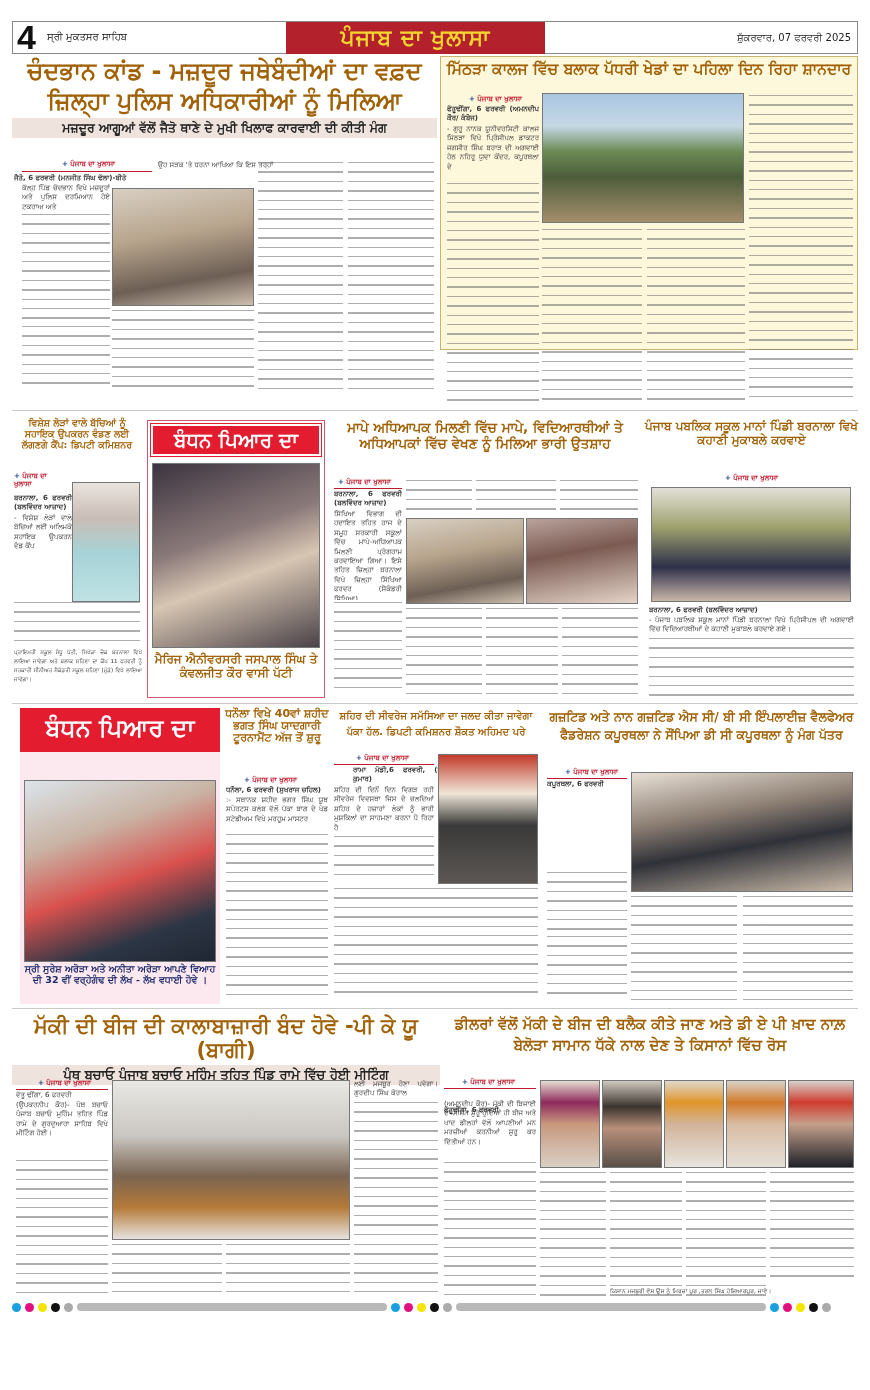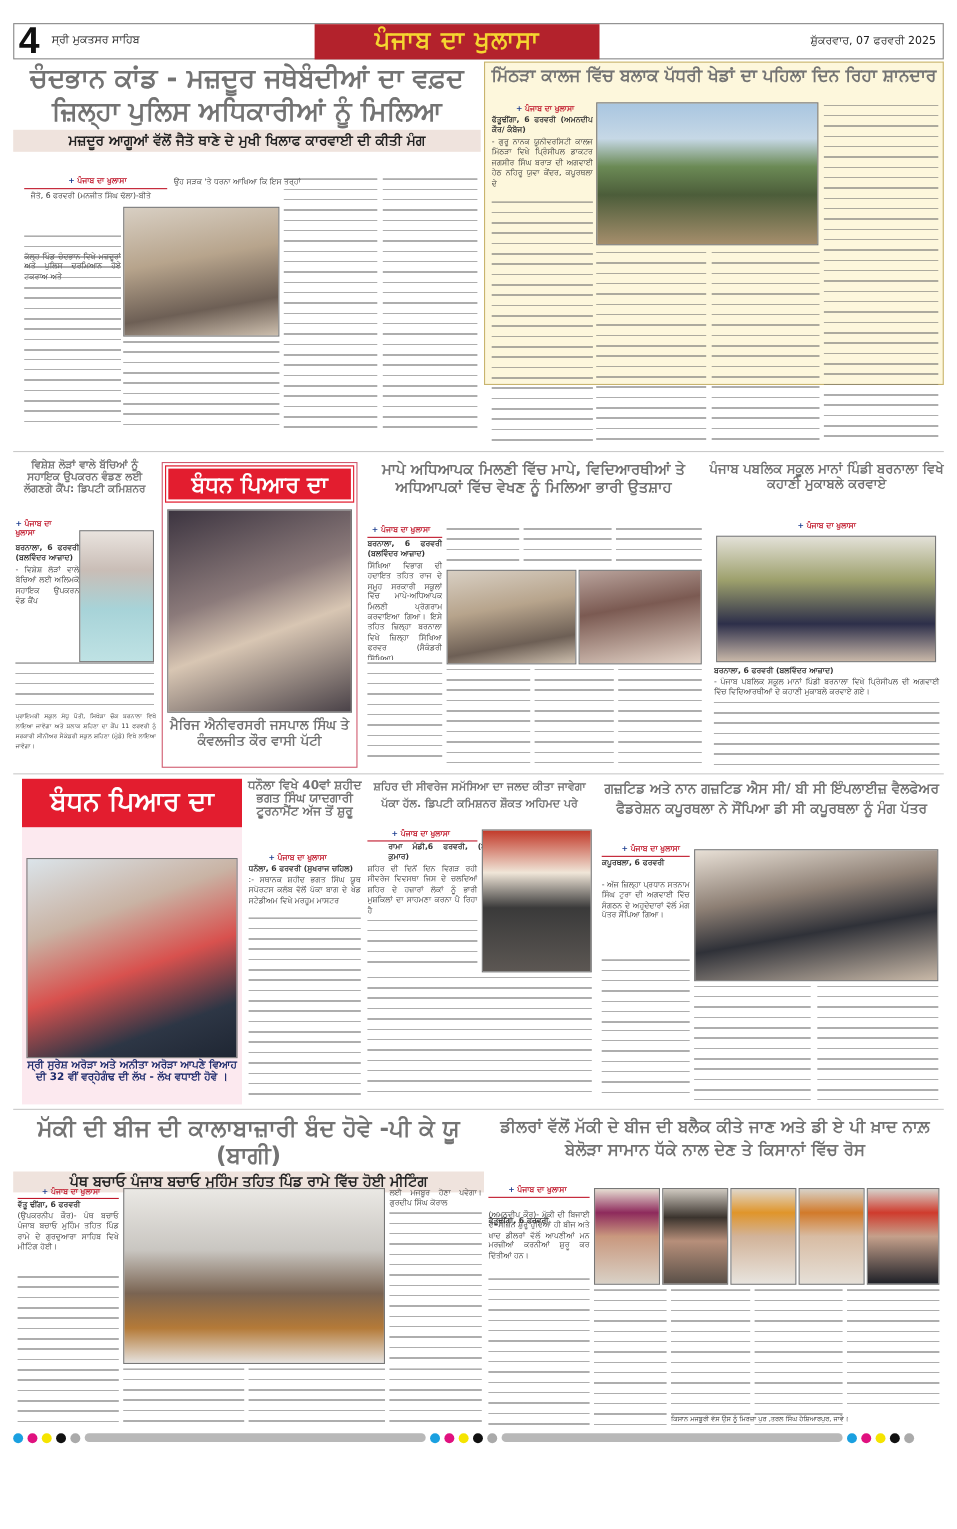--- a/index.html
+++ b/index.html
@@ -8,21 +8,21 @@
 
   .abs { position: absolute; }
 
   
   .masthead { left: 12px; top: 21px; width: 846px; height: 33px; border: 1px solid #888; background: #fff; }
   .page-num { left: 4px; top: -3px; font-family: "Liberation Sans", sans-serif; font-size: 34px; font-weight: bold; line-height: 36px; }
   .city { left: 34px; top: 9px; font-size: 10px; }
   .brand { left: 273px; top: 0; width: 259px; height: 32px; background: #b3222c; color: #f5d630; font-size: 22px; font-weight: bold; text-align: center; line-height: 32px; letter-spacing: 1px; }
   .date { right: 6px; top: 10px; font-size: 10px; color: #222; }
 
-  .headline { font-family: "DejaVu Sans", sans-serif; font-weight: bold; text-align: center; color: #737373; line-height: 1.15; }
+  .headline { font-family: "DejaVu Sans", sans-serif; font-weight: bold; text-align: center; color: #a16207; line-height: 1.15; }
   .sub-band { background: #efe3dd; text-align: center; font-weight: bold; font-size: 13px; color: #222; }
 
   .byline { font-size: 7px; color: #c0172a; font-weight: bold; }
   .byline .plus { color: #1a3b8f; }
   .byline-rule { height: 1px; background: #c0172a; }
 
   .col-text { font-size: 7px; line-height: 9.4px; color: #333; text-align: justify; overflow: hidden; }
   .col-text::after { content: ""; }
   .lines { background: repeating-linear-gradient(to bottom, #6b6b6b 0px, #6b6b6b 1.4px, transparent 1.4px, transparent 9.4px); opacity: 0.55; }
 
@@ -55,22 +55,22 @@
 <div class="abs" style="left:12px;top:58px;width:425px;height:345px;">
   <div class="headline" style="font-size:24px;">ਚੰਦਭਾਨ ਕਾਂਡ - ਮਜ਼ਦੂਰ ਜਥੇਬੰਦੀਆਂ ਦਾ ਵਫ਼ਦ</div>
   <div class="headline" style="font-size:24px;margin-top:2px;">ਜ਼ਿਲ੍ਹਾ ਪੁਲਿਸ ਅਧਿਕਾਰੀਆਂ ਨੂੰ ਮਿਲਿਆ</div>
   <div class="sub-band" style="margin-top:3px;padding:2px 0;font-size:12.5px;">ਮਜ਼ਦੂਰ ਆਗੂਆਂ ਵੱਲੋਂ ਜੈਤੋ ਥਾਣੇ ਦੇ ਮੁਖੀ ਖਿਲਾਫ ਕਾਰਵਾਈ ਦੀ ਕੀਤੀ ਮੰਗ</div>
 
   <div class="abs byline" style="left:50px;top:102px;">
     <span class="plus">+</span>
     <span>ਪੰਜਾਬ ਦਾ ਖੁਲਾਸਾ</span>
   </div>
   <div class="abs byline-rule" style="left:10px;top:113px;width:130px;"></div>
-  <div class="abs col-text" style="left:16px;top:116px;width:132px;font-weight:normal;white-space:nowrap;">ਜੈਤੋ, 6 ਫਰਵਰੀ (ਮਨਜੀਤ ਸਿੰਘ ਢੱਲਾ)-ਬੀਤੇ</div>
-  <div class="abs col-text" style="left:10px;top:126px;width:88px;height:28px;margin-top:45px;">ਕੱਲ੍ਹ ਪਿੰਡ ਚੰਦਭਾਨ ਵਿਖੇ ਮਜ਼ਦੂਰਾਂ ਅਤੇ ਪੁਲਿਸ ਦਰਮਿਆਨ ਹੋਏ ਟਕਰਾਅ ਅਤੇ</div>
+  <div class="abs col-text" style="left:2px;top:116px;width:132px;font-weight:bold;white-space:nowrap;">ਜੈਤੋ, 6 ਫਰਵਰੀ (ਮਨਜੀਤ ਸਿੰਘ ਢੱਲਾ)-ਬੀਤੇ</div>
+  <div class="abs col-text" style="left:10px;top:126px;width:88px;height:28px;">ਕੱਲ੍ਹ ਪਿੰਡ ਚੰਦਭਾਨ ਵਿਖੇ ਮਜ਼ਦੂਰਾਂ ਅਤੇ ਪੁਲਿਸ ਦਰਮਿਆਨ ਹੋਏ ਟਕਰਾਅ ਅਤੇ</div>
   <div class="abs lines" style="left:10px;top:156px;width:88px;height:110px;"></div>
   <div class="abs photo indoor" style="left:100px;top:130px;width:142px;height:118px;"></div>
   <div class="abs lines" style="left:10px;top:268px;width:88px;height:65px;"></div>
   <div class="abs lines" style="left:100px;top:252px;width:142px;height:80px;"></div>
   <div class="abs col-text" style="left:146px;top:103px;width:135px;height:20px;">ਉਹ ਸੜਕ 'ਤੇ ਧਰਨਾ ਆਖਿਆ ਕਿ ਇਸ ਤਰ੍ਹਾਂ</div>
   <div class="abs lines" style="left:146px;top:122px;width:0px;height:0px;"></div>
   <div class="abs lines" style="left:246px;top:104px;width:85px;height:230px;"></div>
   <div class="abs lines" style="left:336px;top:104px;width:86px;height:230px;"></div>
 </div>
 
@@ -176,39 +176,38 @@
 </div>
 
 <div class="abs" style="left:545px;top:708px;width:313px;height:296px;">
   <div class="headline" style="font-size:12.5px;line-height:18px;">ਗਜ਼ਟਿਡ ਅਤੇ ਨਾਨ ਗਜ਼ਟਿਡ ਐਸ ਸੀ/ ਬੀ ਸੀ ਇੰਪਲਾਈਜ਼ ਵੈਲਫੇਅਰ ਫੈਡਰੇਸ਼ਨ ਕਪੂਰਥਲਾ ਨੇ ਸੌਂਪਿਆ ਡੀ ਸੀ ਕਪੂਰਥਲਾ ਨੂੰ ਮੰਗ ਪੱਤਰ</div>
   <div class="abs byline" style="left:20px;top:60px;">
     <span class="plus">+</span>
     <span>ਪੰਜਾਬ ਦਾ ਖੁਲਾਸਾ</span>
   </div>
   <div class="abs byline-rule" style="left:2px;top:70px;width:80px;"></div>
   <div class="abs col-text" style="left:2px;top:72px;width:80px;font-weight:bold;">ਕਪੂਰਥਲਾ, 6 ਫਰਵਰੀ</div>
-  <div class="abs col-text" style="left:2px;top:92px;width:80px;height:70px;">- ਅੱਜ ਜ਼ਿਲ੍ਹਾ ਪ੍ਰਧਾਨ ਸਤਨਾਮ ਸਿੰਘ ਟੁਰਾ ਦੀ ਅਗਵਾਈ ਵਿੱਚ ਸੰਗਠਨ ਦੇ ਅਹੁਦੇਦਾਰਾਂ ਵੱਲੋਂ ਮੰਗ ਪੱਤਰ ਸੌਂਪਿਆ ਗਿਆ।</div>
   <div class="abs lines" style="left:2px;top:164px;width:80px;height:60px;"></div>
   <div class="abs photo indoor" style="left:86px;top:64px;width:222px;height:120px;background:linear-gradient(170deg,#e8e0d6 0%,#8d7f74 35%,#2f3138 60%,#c9b9a8 100%);"></div>
   <div class="abs lines" style="left:86px;top:188px;width:106px;height:104px;"></div>
   <div class="abs lines" style="left:198px;top:188px;width:110px;height:104px;"></div>
   <div class="abs lines" style="left:2px;top:228px;width:80px;height:64px;"></div>
 </div>
 
 <div class="abs hrule" style="left:12px;top:1008px;width:846px;"></div>
 
 <div class="abs" style="left:12px;top:1014px;width:428px;height:285px;">
   <div class="headline" style="font-size:21px;">ਮੱਕੀ ਦੀ ਬੀਜ ਦੀ ਕਾਲਾਬਾਜ਼ਾਰੀ ਬੰਦ ਹੋਵੇ -ਪੀ ਕੇ ਯੂ (ਬਾਗੀ)</div>
   <div class="sub-band" style="margin-top:3px;padding:2px 0;font-size:13px;">ਪੰਥ ਬਚਾਓ ਪੰਜਾਬ ਬਚਾਓ ਮੁਹਿੰਮ ਤਹਿਤ ਪਿੰਡ ਰਾਮੇ ਵਿੱਚ ਹੋਈ ਮੀਟਿੰਗ</div>
   <div class="abs byline" style="left:26px;top:65px;">
     <span class="plus">+</span>
     <span>ਪੰਜਾਬ ਦਾ ਖੁਲਾਸਾ</span>
   </div>
   <div class="abs byline-rule" style="left:4px;top:75px;width:92px;"></div>
-  <div class="abs col-text" style="left:4px;top:77px;width:92px;font-weight:bold;">ਵੱਤੂ ਢੀਂਗਾ, 6 ਫਰਵਰੀ</div>
+  <div class="abs col-text" style="left:4px;top:77px;width:92px;font-weight:normal;">ਵੱਤੂ ਢੀਂਗਾ, 6 ਫਰਵਰੀ</div>
   <div class="abs col-text" style="left:4px;top:87px;width:92px;height:56px;">(ਉਪਕਰਨੀਪ ਕੌਰ)- ਪੰਥ ਬਚਾਓ ਪੰਜਾਬ ਬਚਾਓ ਮੁਹਿੰਮ ਤਹਿਤ ਪਿੰਡ ਰਾਮੇ ਦੇ ਗੁਰਦੁਆਰਾ ਸਾਹਿਬ ਵਿਖੇ ਮੀਟਿੰਗ ਹੋਈ।</div>
   <div class="abs lines" style="left:4px;top:146px;width:92px;height:136px;"></div>
   <div class="abs photo" style="left:100px;top:66px;width:238px;height:160px;background:linear-gradient(180deg,#eae8e4 0%,#c9c6c1 35%,#7a6452 60%,#b47a38 80%,#e6e2de 100%);"></div>
   <div class="abs col-text" style="left:342px;top:66px;width:84px;height:20px;">ਲਈ ਮਜਬੂਰ ਹੋਣਾ ਪਵੇਗਾ।ਗੁਰਦੀਪ ਸਿੰਘ ਕੋਰਾਲ</div>
   <div class="abs lines" style="left:342px;top:88px;width:84px;height:140px;"></div>
   <div class="abs lines" style="left:100px;top:230px;width:110px;height:52px;"></div>
   <div class="abs lines" style="left:214px;top:230px;width:124px;height:52px;"></div>
   <div class="abs lines" style="left:342px;top:230px;width:84px;height:52px;"></div>
 </div>
 

